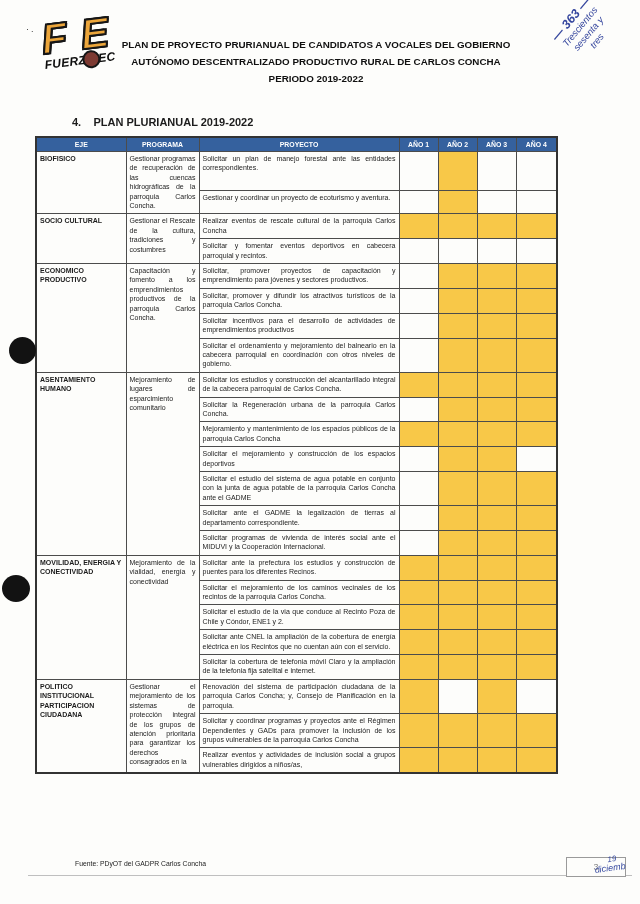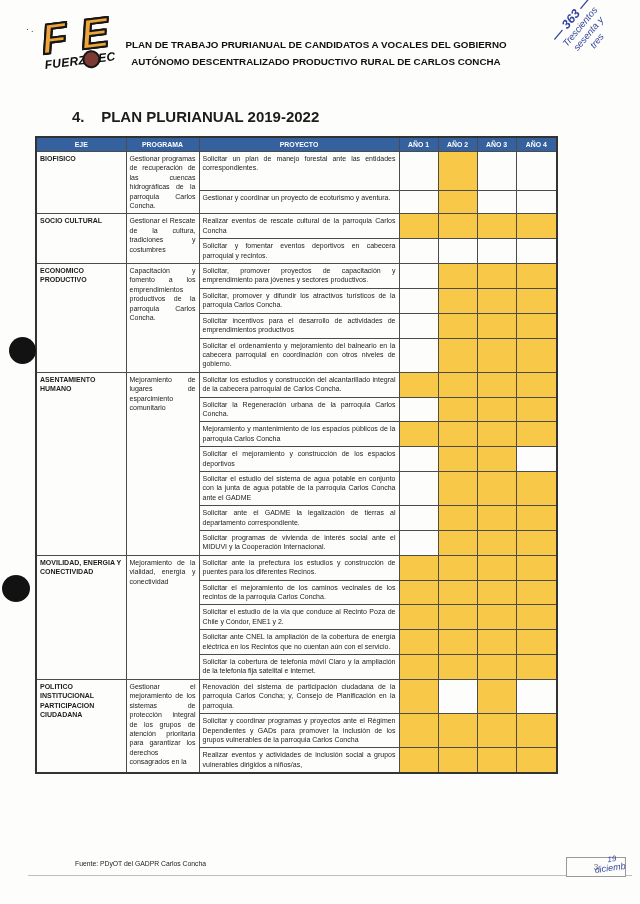--- a/index.html
+++ b/index.html
@@ -22,21 +22,21 @@
 
   
   .hand-top{position:absolute;left:528px;top:8px;width:112px;transform:rotate(-50deg);
     color:#36479e;font-style:italic;text-align:center;line-height:11px;font-size:9.5px;}
   .hand-top .big{font-size:12.5px;font-weight:bold;}
   .hand-bottom{position:absolute;left:594px;top:855px;color:#35489f;font-style:italic;
     font-size:9px;line-height:9px;transform:rotate(-8deg);white-space:nowrap;}
   .hand-bottom .sup{font-size:8px;margin-left:14px;}
 
   
-  .section-heading{position:absolute;left:72px;top:108px;font-weight:bold;font-size:15px;white-space:pre;}
+  .section-heading{position:absolute;left:72px;top:116px;font-weight:bold;font-size:11px;white-space:pre;}
 
   
   .tbl-wrap{position:absolute;left:35px;top:136px;width:521px;}
   table{border-collapse:collapse;table-layout:fixed;width:521px;border:2px solid #333;}
   th,td{border:1px solid #4c4c4c;vertical-align:top;padding:2px 3px 3px;
         font-size:7px;line-height:9.4px;overflow:hidden;}
   thead th{background:#35619e;color:#ffffff;font-size:6.9px;font-weight:bold;
         padding:2px 3px;line-height:9px;vertical-align:middle;}
   thead th.yr{text-align:center;padding:2px 1px;}
   td.eje{font-weight:bold;}
@@ -62,22 +62,23 @@
 
   <div class="corner-dots">·.</div>
 
   <div class="logo">
     <div class="logo-letters">F E</div>
     <div class="logo-dot"></div>
     <div class="logo-brand">FUERZA.EC</div>
   </div>
 
   <div class="title">
-    <div>PLAN DE TRABAJO PRURIANUAL DE CANDIDATOS A VOCALES DEL GOBIERNO</div>
+    <div>PLAN DE PROYECTO PRURIANUAL DE CANDIDATOS A VOCALES DEL GOBIERNO</div>
     <div>AUTÓNOMO DESCENTRALIZADO PRODUCTIVO RURAL DE CARLOS CONCHA</div>
+    <div>PERIODO 2019-2022</div>
   </div>
 
   <div class="hand-top">
     <div class="big">— 363 —</div>
     <div>Trescientos</div>
     <div>sesenta y</div>
     <div>tres</div>
   </div>
 
   <div class="section-heading">4.    PLAN PLURIANUAL 2019-2022</div>

